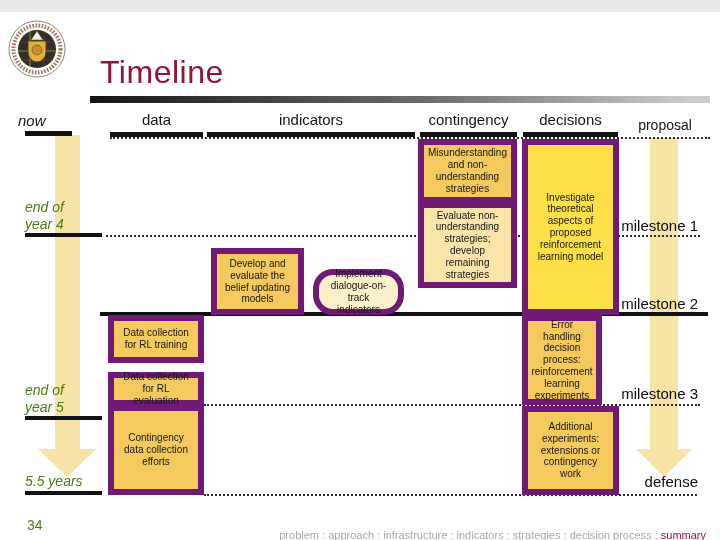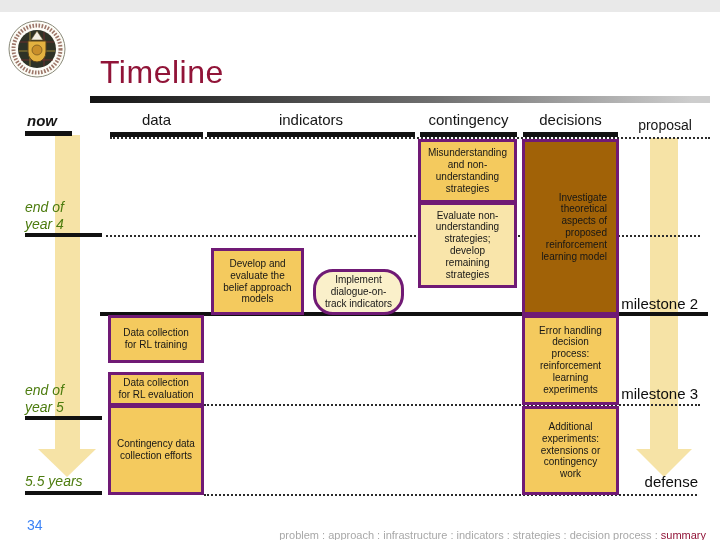--- a/index.html
+++ b/index.html
@@ -12,36 +12,36 @@
   .title{font-size:32px;letter-spacing:.5px;color:#911438;}
   .grad-bar{height:7px;background:linear-gradient(to right,#141414,#6e6e6e 55%,#cdcdcd 97%);}
   
   .colhead{font-size:15px;color:#161616;text-align:center;white-space:nowrap;}
   .colhead.italic{font-style:italic;text-align:left;}
   .bar{background:#111;height:5px;z-index:2;}
   .dotline{height:0;border-top:2px dotted #2b2b2b;z-index:2;}
   .solidline{background:#111;z-index:2;}
   
   .box{
-    position:absolute;border:3px solid #701a75;box-sizing:border-box;
+    position:absolute;border:6px solid #701a75;box-sizing:border-box;
     display:flex;align-items:center;justify-content:center;text-align:center;
     font-size:10px;line-height:1.18;padding:2px 6px;color:#161616;z-index:3;
   }
   .gold{background:#F4CA5E;}
   .cream{background:#F9E5AA;}
   .pale{background:#FAF0CA;}
-  .palest{background:#a16207;text-align:right;}
+  .palest{background:#fde047;}
   
   .band{background:#F6E3A6;z-index:1;}
   .arrowhead{width:0;height:0;z-index:1;}
   
   .rowlabel{font-style:italic;font-size:14px;line-height:1.2;color:#4d7c0f;z-index:4;}
   .milestone{font-size:15px;color:#0d0d0d;text-align:right;z-index:4;white-space:nowrap;}
   
-  .pagenum{font-size:14px;color:#3b82f6;}
+  .pagenum{font-size:14px;color:#4d7c0f;}
   .footnav{font-size:11px;color:#a8a8a8;white-space:nowrap;}
   .footnav .hl{color:#911438;}
 </style>
 </head>
 <body>
 
 <div class="slide">
 
   <svg class="abs" style="left:8px;top:8px;" width="58" height="58" viewBox="0 0 58 58">
     <circle cx="29" cy="29" r="28" fill="#fdfcf6" stroke="#8a8a7a" stroke-width="1"></circle>
@@ -55,21 +55,21 @@
       <line x1="36" y1="12" x2="36" y2="46" stroke="#7a2e2e"></line>
     </g>
     <path d="M29 11 L23 20 L35 20 Z" fill="#f3efe2" stroke="#6b5a2a" stroke-width="0.6"></path>
     <path d="M20 21 h18 v11 a9 10 0 0 1 -9 10 a9 10 0 0 1 -9 -10 z" fill="#e3b13f" stroke="#5a431a" stroke-width="1"></path>
     <circle cx="29" cy="30" r="5" fill="#c98f2a" stroke="#5a431a" stroke-width="0.6"></circle>
   </svg>
 
   <div class="abs title" style="left:100px;top:42px;">Timeline</div>
   <div class="abs grad-bar" style="left:90px;top:84px;width:620px;"></div>
 
-  <div class="abs colhead italic" style="left:27px;top:100px;width:50px;font-weight:bold;">now</div>
+  <div class="abs colhead italic" style="left:18px;top:100px;width:50px;">now</div>
   <div class="abs colhead" style="left:110px;top:99px;width:93px;">data</div>
   <div class="abs colhead" style="left:207px;top:99px;width:208px;">indicators</div>
   <div class="abs colhead" style="left:420px;top:99px;width:97px;">contingency</div>
   <div class="abs colhead" style="left:523px;top:99px;width:95px;">decisions</div>
   <div class="abs colhead" style="left:630px;top:105px;width:70px;font-size:14px;">proposal</div>
 
   <div class="abs bar" style="left:25px;top:119px;width:47px;"></div>
   <div class="abs bar" style="left:110px;top:120px;width:93px;"></div>
   <div class="abs bar" style="left:207px;top:120px;width:208px;"></div>
   <div class="abs bar" style="left:420px;top:120px;width:97px;"></div>
@@ -89,33 +89,34 @@
 
   <div class="abs rowlabel" style="left:25px;top:187px;width:58px;">end of year 4</div>
   <div class="abs solidline" style="left:25px;top:221px;width:77px;height:4px;"></div>
 
   <div class="abs rowlabel" style="left:25px;top:370px;width:58px;">end of year 5</div>
   <div class="abs solidline" style="left:25px;top:404px;width:77px;height:4px;"></div>
 
   <div class="abs rowlabel" style="left:25px;top:461px;width:75px;white-space:nowrap;">5.5 years</div>
   <div class="abs solidline" style="left:25px;top:479px;width:77px;height:4px;"></div>
 
+  <div class="abs milestone" style="left:600px;top:205px;width:98px;">milestone 1</div>
   <div class="abs milestone" style="left:600px;top:283px;width:98px;">milestone 2</div>
   <div class="abs milestone" style="left:600px;top:373px;width:98px;">milestone 3</div>
   <div class="abs milestone" style="left:600px;top:461px;width:98px;">defense</div>
 
   <div class="box gold" style="left:418px;top:127px;width:99px;height:64px;">Misunderstanding and non-understanding strategies</div>
   <div class="box cream" style="left:418px;top:190px;width:99px;height:86px;">Evaluate non-understanding strategies; develop remaining strategies</div>
   <div class="box palest" style="left:522px;top:127px;width:97px;height:176px;padding:2px 9px;">Investigate theoretical aspects of proposed reinforcement learning model</div>
-  <div class="box gold" style="left:211px;top:236px;width:93px;height:67px;">Develop and evaluate the belief approach models</div>
+  <div class="box gold" style="left:211px;top:236px;width:93px;height:67px;">Develop and evaluate the belief updating models</div>
   <div class="box pale" style="left:313px;top:257px;width:91px;height:46px;border-radius:20px;">Implement dialogue-on-track indicators</div>
   <div class="box gold" style="left:108px;top:303px;width:96px;height:48px;">Data collection for RL training</div>
   <div class="box gold" style="left:108px;top:360px;width:96px;height:34px;">Data collection for RL evaluation</div>
   <div class="box gold" style="left:108px;top:393px;width:96px;height:90px;">Contingency data collection efforts</div>
-  <div class="box gold" style="left:522px;top:303px;width:97px;height:90px;padding:2px 8px;">Error handling decision process: reinforcement learning experiments</div>
+  <div class="box gold" style="left:522px;top:303px;width:80px;height:90px;padding:2px 8px;">Error handling decision process: reinforcement learning experiments</div>
   <div class="box gold" style="left:522px;top:394px;width:97px;height:89px;padding:2px 8px;">Additional experiments: extensions or contingency work</div>
 
   <div class="abs pagenum" style="left:27px;top:505px;">34</div>
   <div class="abs footnav" style="right:14px;top:517px;">
     <span>problem : approach : infrastructure : indicators : strategies : decision process : </span><span class="hl">summary</span>
   </div>
 
 </div>
 
 </body></html>

